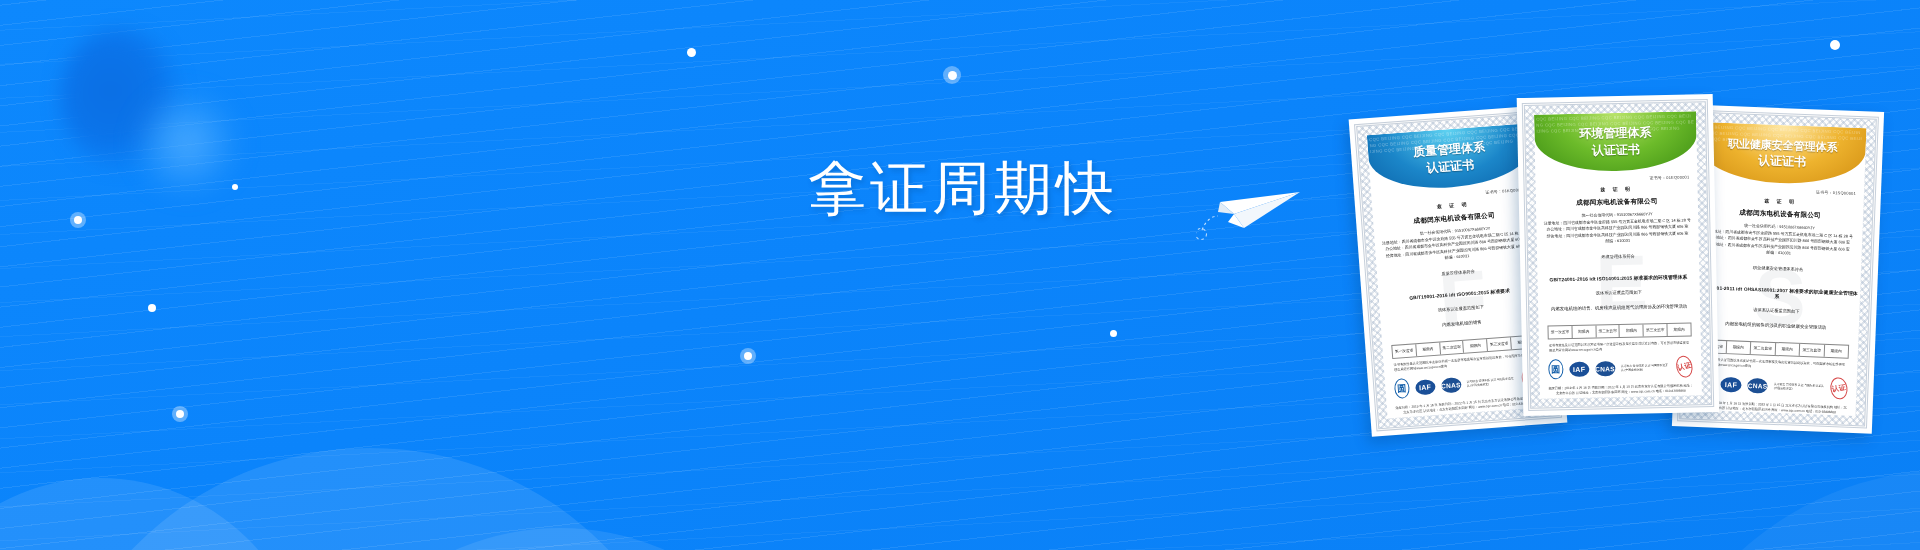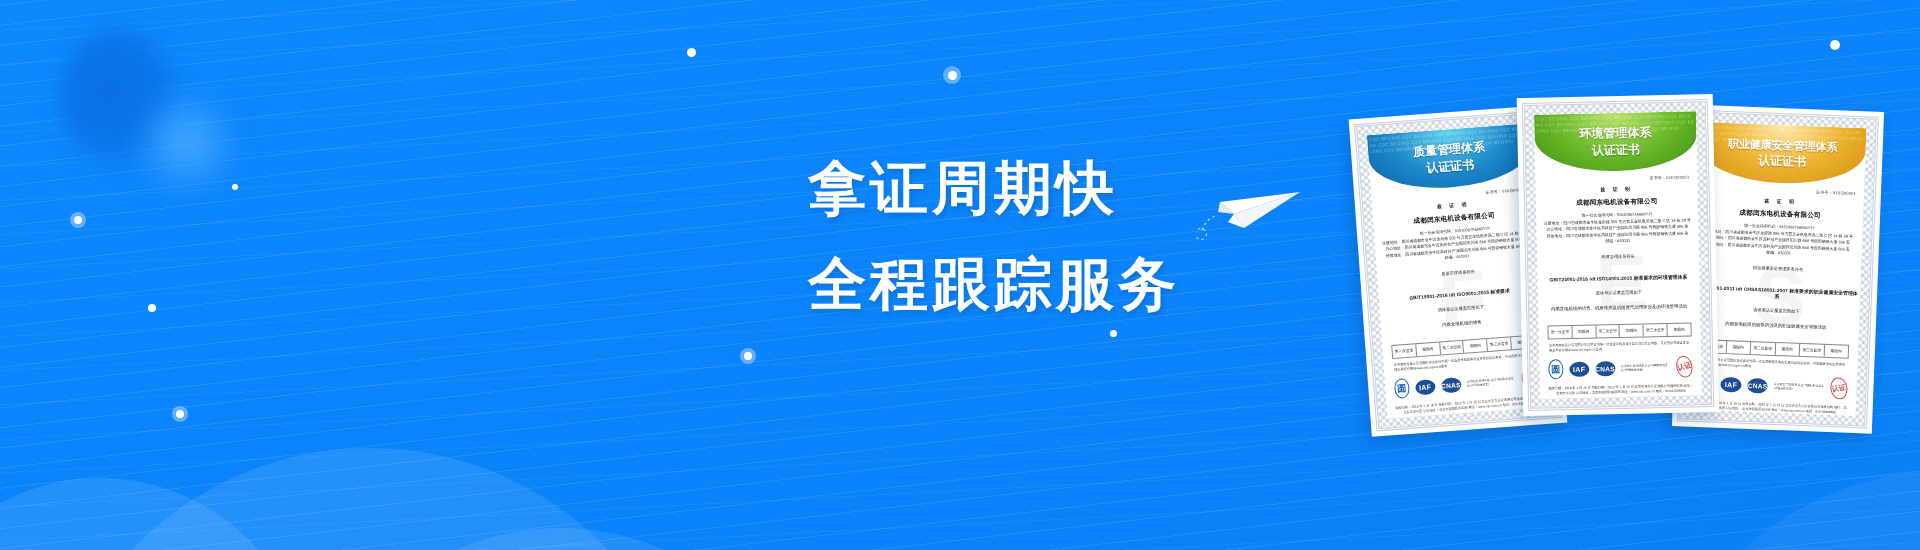--- a/index.html
+++ b/index.html
@@ -84,21 +84,21 @@
     border-radius: 50%;
     background: #fff;
   }
 
   
   .headline {
     position: absolute;
     left: 808px; top: 140px;
     color: #ffffff;
     font-size: 58px;
-    font-weight: bold;
+    font-weight: normal;
     letter-spacing: 4px;
     line-height: 96px;
     text-shadow: 2px 3px 5px rgba(6,70,140,0.30);
     white-space: nowrap;
   }
   .headline .line { display: block; }
 
   
   .plane {
     position: absolute;
@@ -286,21 +286,20 @@
   <div class="dot" style="left:1830px; top:40px;  width:10px; height:10px;"></div>
   <div class="dot" style="left:232px;  top:184px; width:6px;  height:6px;"></div>
   <div class="dot ring" style="left:70px;   top:212px; width:16px; height:16px;"></div>
   <div class="dot" style="left:148px;  top:304px; width:8px;  height:8px;"></div>
   <div class="dot ring" style="left:740px;  top:348px; width:16px; height:16px;"></div>
   <div class="dot" style="left:1110px; top:330px; width:7px;  height:7px;"></div>
   <div class="dot ring" style="left:172px;  top:406px; width:16px; height:16px;"></div>
 
   <div class="headline">
     <span class="line">拿证周期快</span>
-    <span class="line">全程跟踪服务</span>
   </div>
 
   <svg class="plane" viewBox="0 0 120 80">
     <path d="M6 58 C10 48 16 44 22 44" stroke="#ffffff" stroke-width="1.1" stroke-dasharray="2.5 3" fill="none" opacity="0.75"></path>
     <circle cx="5" cy="62" r="5.5" fill="none" stroke="#ffffff" stroke-width="1.1" stroke-dasharray="2.5 3" opacity="0.7"></circle>
     <polygon points="24,30 104,20 38,42" fill="#ffffff"></polygon>
     <polygon points="24,30 38,42 22,40" fill="#e2ecf6"></polygon>
     <polygon points="38,42 104,20 48,56" fill="#f2f7fc"></polygon>
     <polygon points="38,42 48,56 32,50" fill="#ffffff"></polygon>
   </svg>

